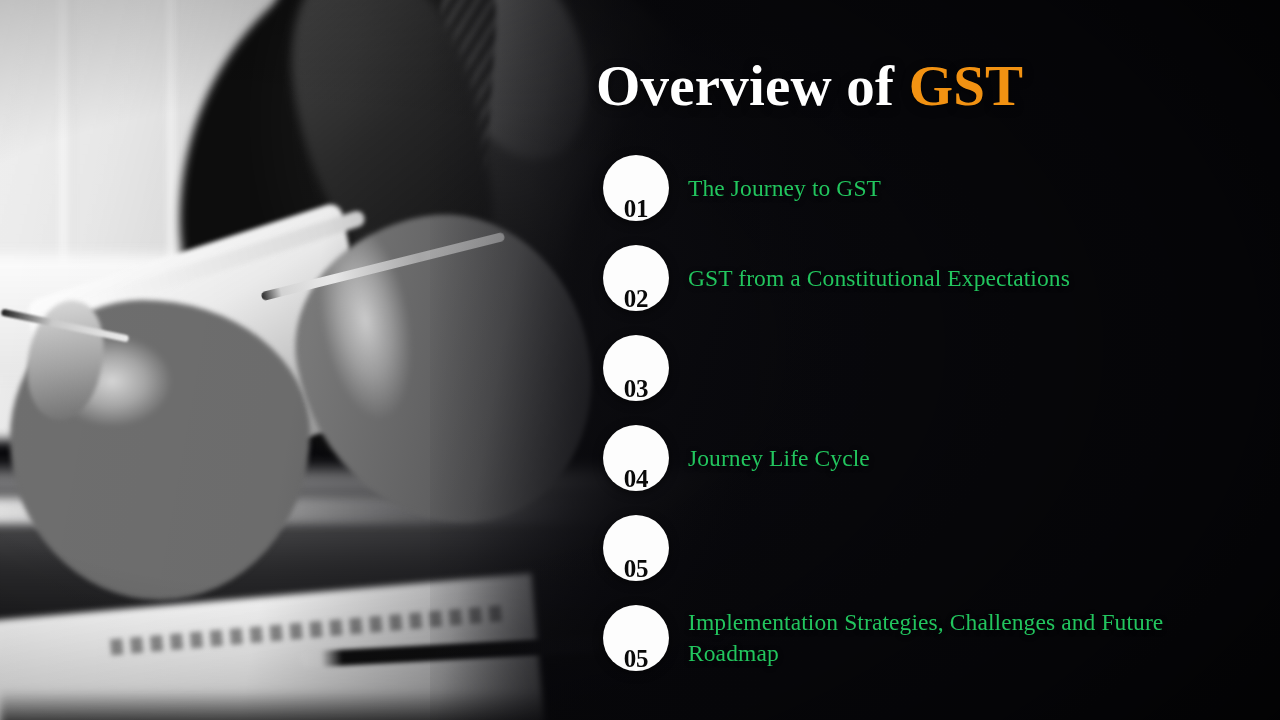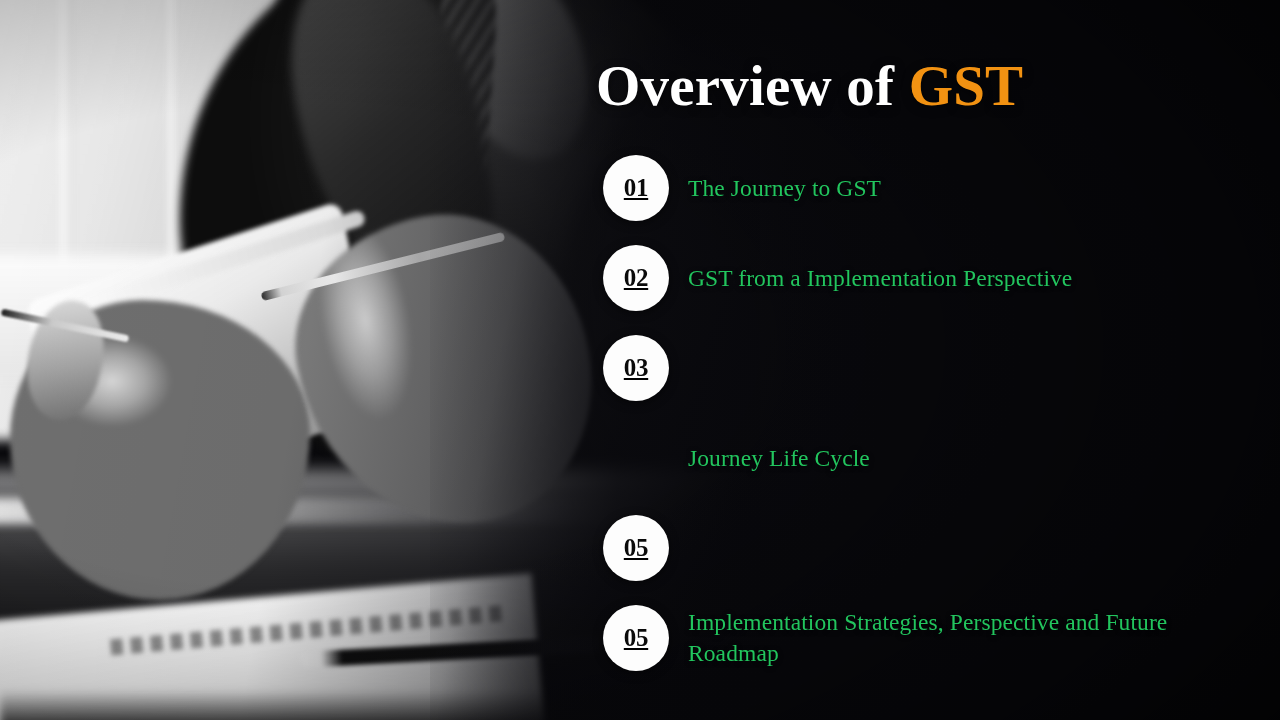--- a/index.html
+++ b/index.html
@@ -288,23 +288,22 @@
   .num-circle {
     position: absolute;
     left: 3px;
     top: 2px;
     width: 66px;
     height: 66px;
     border-radius: 50%;
     background: #fdfdfd;
     box-shadow: 0 2px 10px rgba(0,0,0,0.55);
     display: flex;
-    align-items: center;
+    align-items: flex-end;
     justify-content: center;
-    text-decoration: underline;
   }
   .num-circle span {
     font-size: 25px;
     font-weight: bold;
     color: #0a0a0a;
     letter-spacing: -0.3px;
     line-height: 1;
     margin-top: -1px;
   }
   .item-text {
@@ -369,41 +368,44 @@
         <div class="num-circle">
           <span>01</span>
         </div>
         <div class="item-text">The Journey to GST</div>
       </div>
 
       <div class="agenda-item">
         <div class="num-circle">
           <span>02</span>
         </div>
-        <div class="item-text">GST from a Implementation  Perspective</div>
+        <div class="item-text">GST from a Constitutional  Expectations</div>
       </div>
 
       <div class="agenda-item">
         <div class="num-circle">
           <span>03</span>
         </div>
       </div>
 
       <div class="agenda-item">
+        <div class="num-circle">
+          <span>04</span>
+        </div>
         <div class="item-text">Journey Life Cycle</div>
       </div>
 
       <div class="agenda-item">
         <div class="num-circle">
           <span>05</span>
         </div>
       </div>
 
       <div class="agenda-item">
         <div class="num-circle">
           <span>05</span>
         </div>
-        <div class="item-text">Implementation Strategies, Perspective and Future Roadmap</div>
+        <div class="item-text">Implementation Strategies, Challenges and Future Roadmap</div>
       </div>
 
     </div>
   </div>
 </div>
 
 </body></html>

